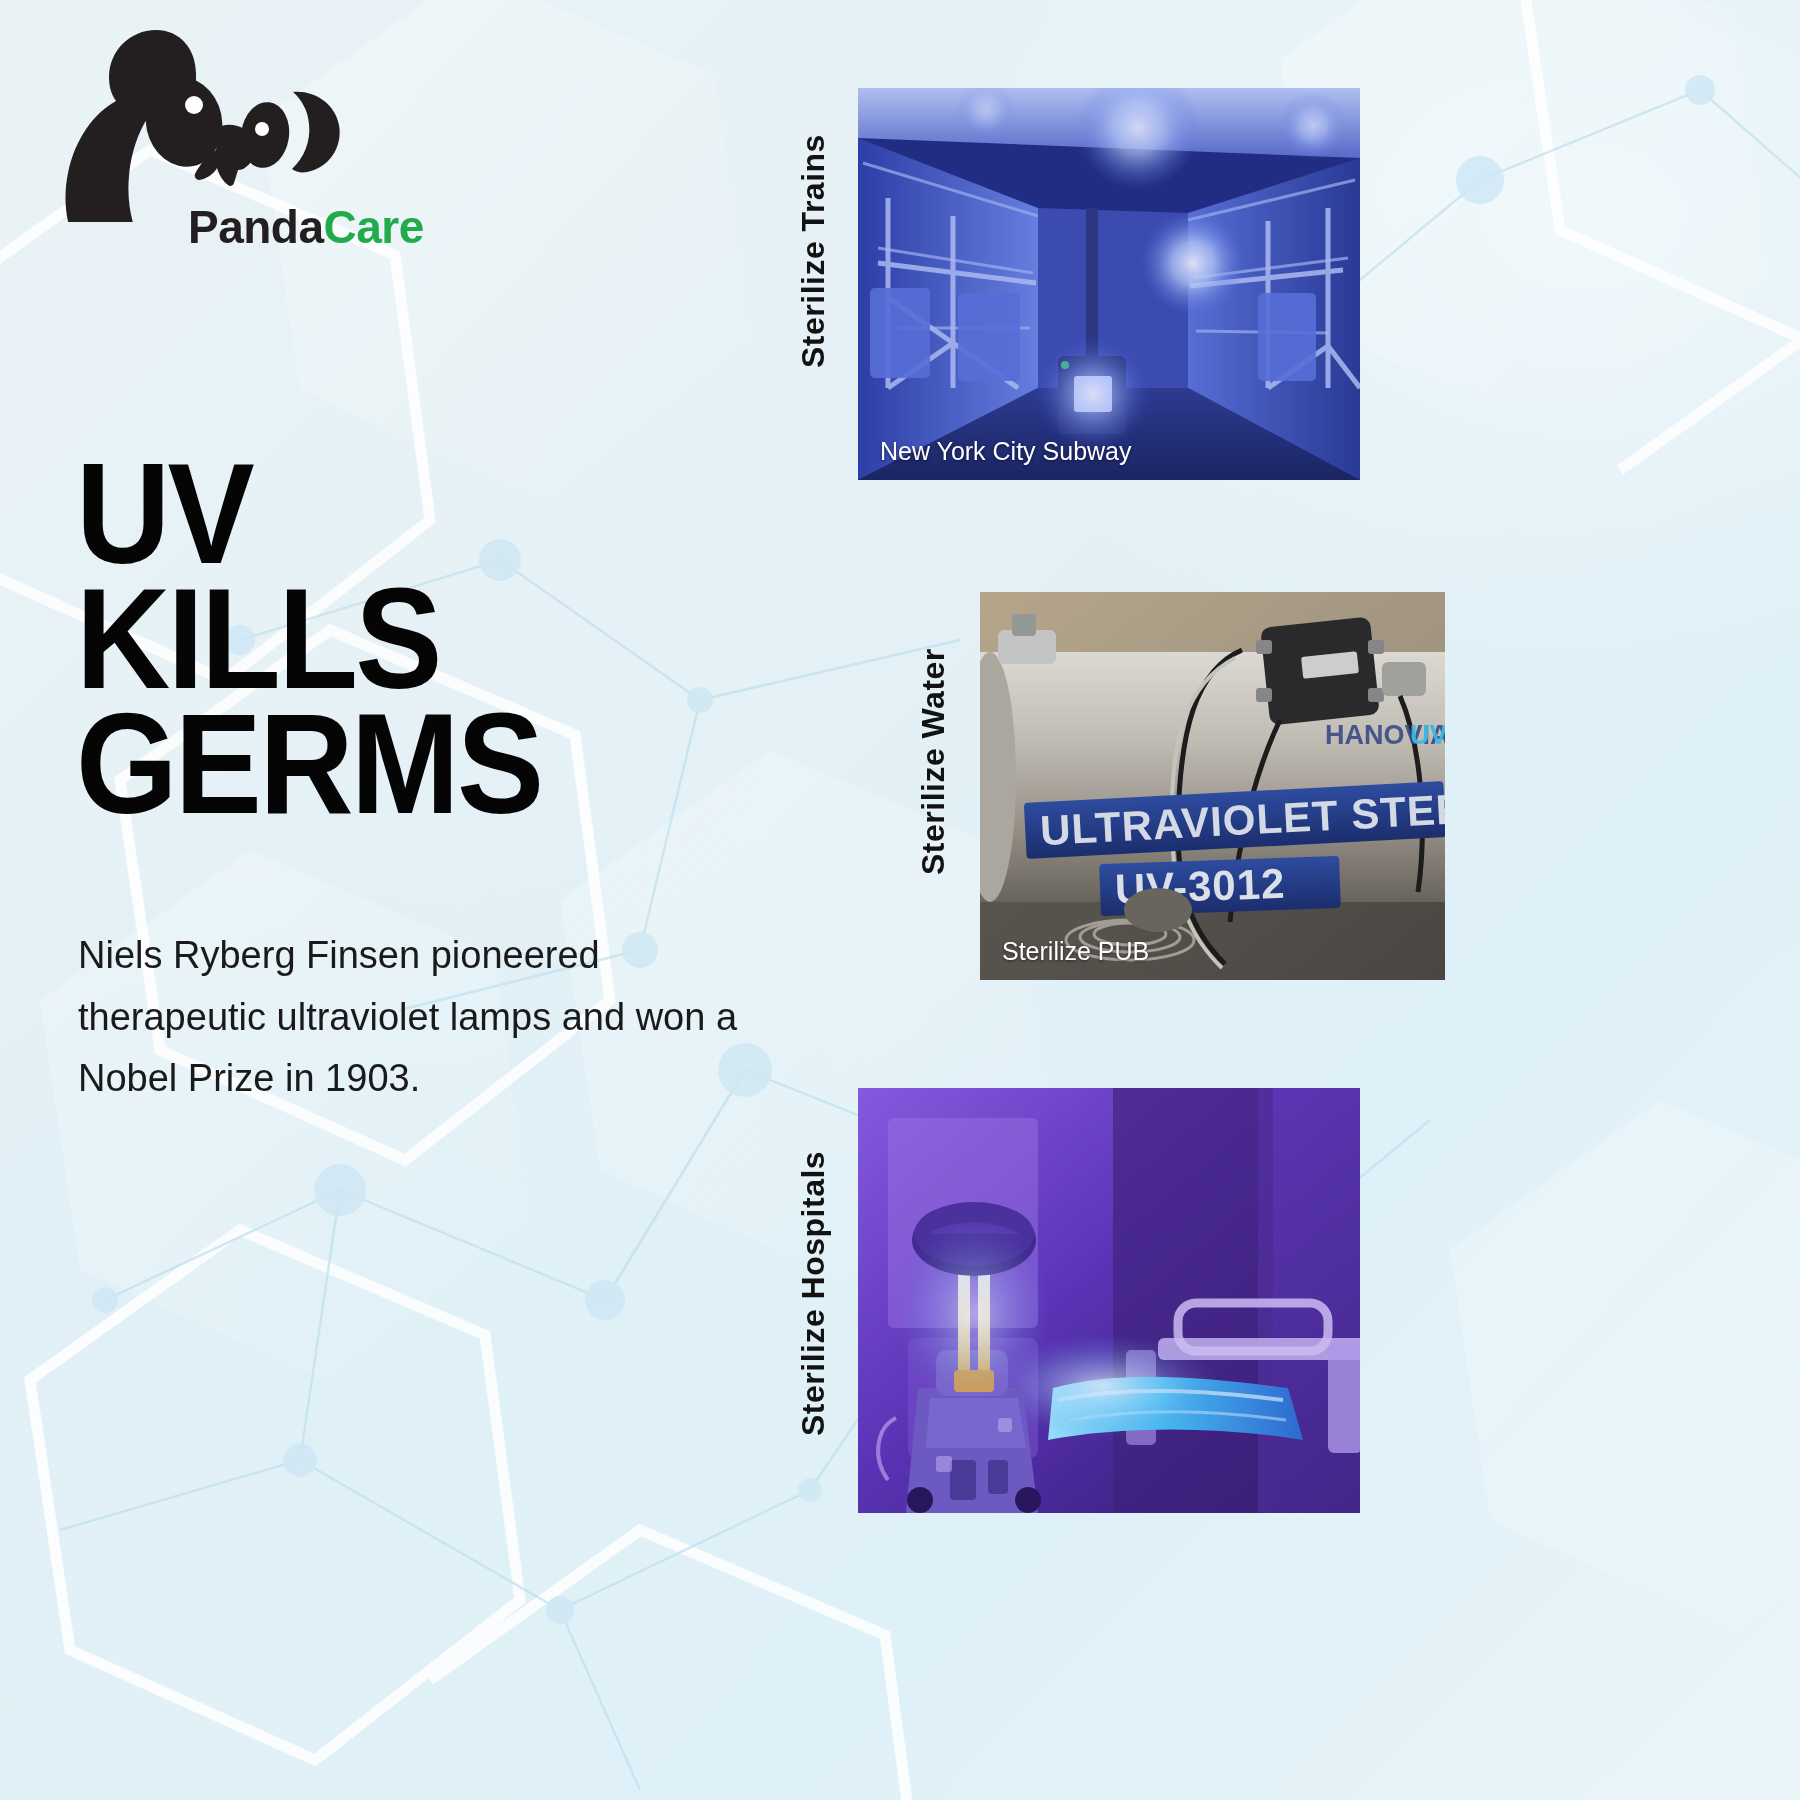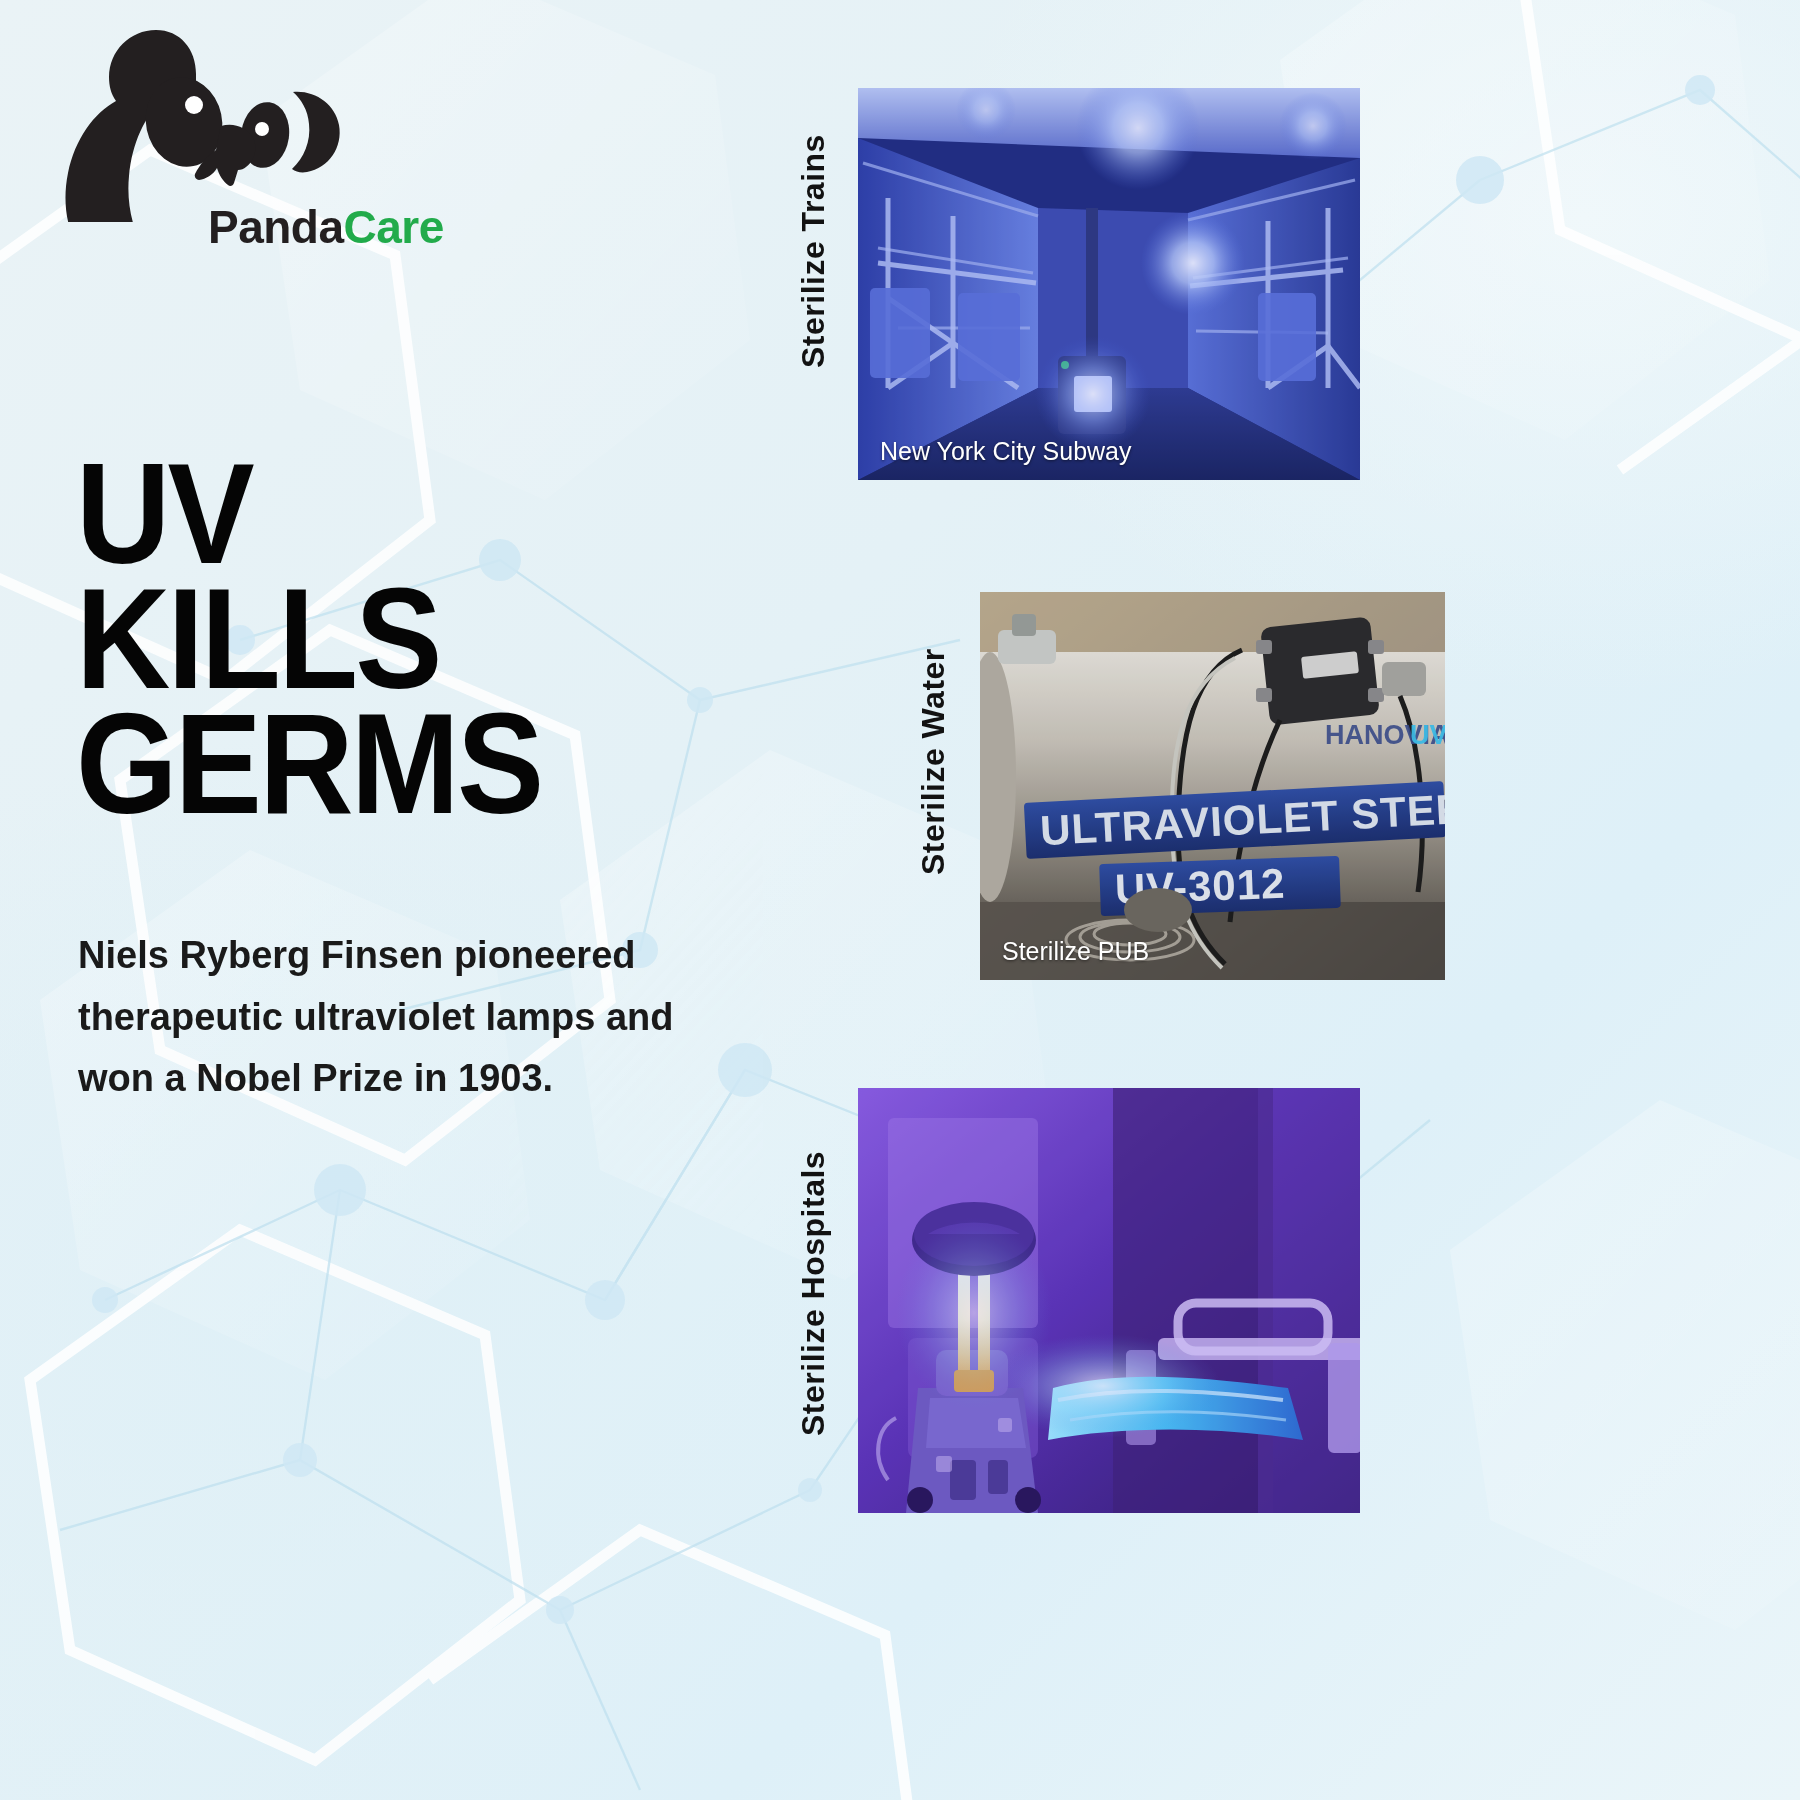--- a/index.html
+++ b/index.html
@@ -21,40 +21,39 @@
   }
   .bg svg { position:absolute; inset:0; width:1800px; height:1800px; }
 
   
   .logo { position:absolute; left:48px; top:22px; width:360px; height:250px; }
   .logo svg { display:block; }
   .logo-word {
     position:absolute; left:140px; top:178px;
     font-size:46px; font-weight:bold; letter-spacing:-0.5px;
     white-space:nowrap;
-    margin-left:20px;
   }
   .logo-word .w1 { color:#231f20; }
   .logo-word .w2 { color:#22ab4b; }
 
   
   .headline {
     position:absolute; left:76px; top:452px; width:700px;
     font-size:142px; line-height:0.88; font-weight:bold;
     letter-spacing:-3px; color:#050505;
     font-family:"Liberation Sans", sans-serif;
     transform:scaleX(0.92); transform-origin:left top;
   }
   .headline span { display:block; }
 
   
   .body-copy {
     position:absolute; left:78px; top:925px; width:660px;
     font-size:38px; line-height:1.62; color:#1a1a1a;
-    font-weight:bold;
+    font-weight:normal;
   }
 
   
   .panel { position:absolute; }
   .panel .vlabel {
     position:absolute;
     writing-mode:vertical-rl; transform:rotate(180deg);
     font-size:32px; font-weight:bold; color:#121212;
     letter-spacing:0.5px; white-space:nowrap;
   }

